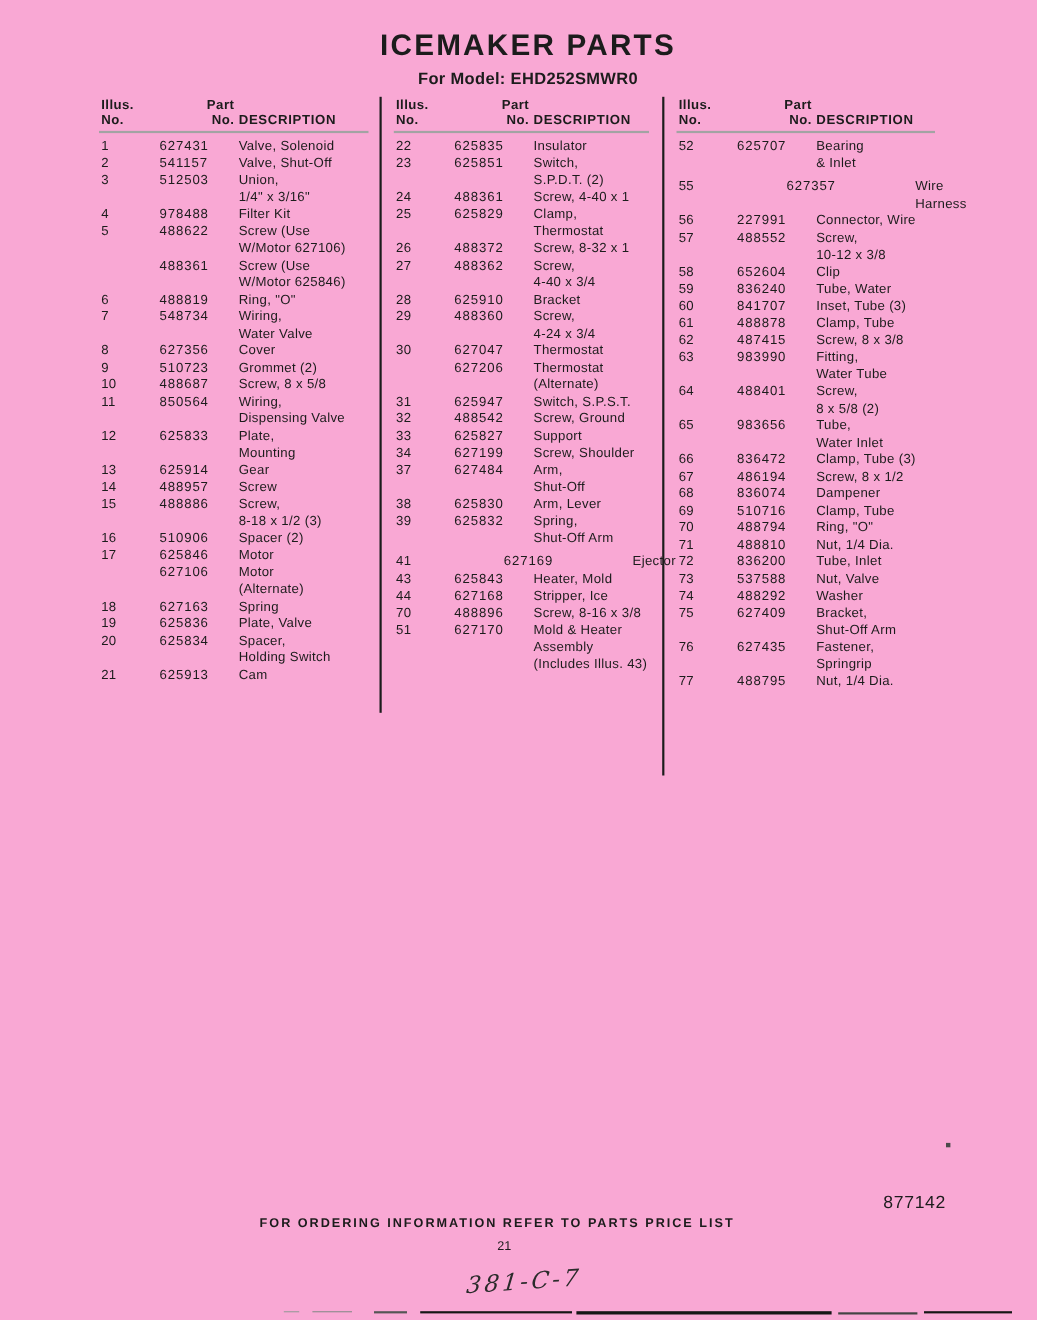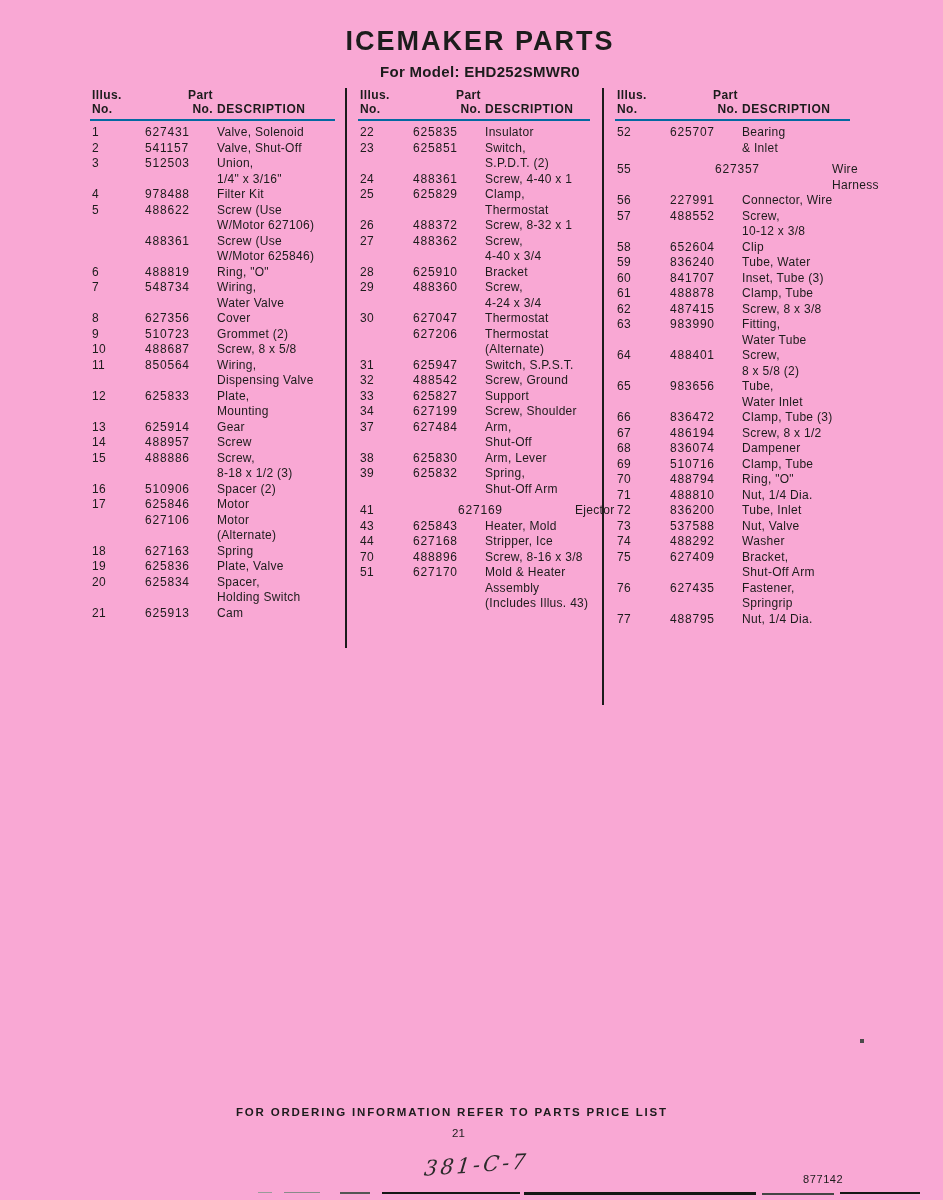--- a/index.html
+++ b/index.html
@@ -22,21 +22,21 @@
     position:absolute;top:63px;left:0;width:943px;
     padding-left:17px;box-sizing:border-box;
     text-align:center;
     font-size:15px;font-weight:bold;letter-spacing:0.3px;
   }
   .col{position:absolute;top:88px;}
   .col-1{left:90px;width:245px;}
   .col-2{left:358px;width:232px;}
   .col-3{left:615px;width:235px;}
   .col-header{
-    border-bottom:2px solid #0369a1;
+    border-bottom:2px solid #a3a3a3;
     padding-bottom:3px;
     font-size:12px;font-weight:bold;letter-spacing:0.4px;
   }
   .hline{display:grid;grid-template-columns:55px 68px 1fr;line-height:14px;}
   .hA{padding-left:2px;}
   .hB{padding-left:12px;text-align:right;}
   .hC{padding-left:4px;letter-spacing:0.6px;}
   .rows{margin-top:4px;}
   .row{
     display:grid;grid-template-columns:55px 68px 1fr;
@@ -47,21 +47,21 @@
   .cell.part{letter-spacing:0.8px;}
   .cell.desc{padding-left:4px;}
   .vline{position:absolute;width:2px;background:#1c1c1c;}
   .vline-1{left:345px;top:88px;height:560px;}
   .vline-2{left:602px;top:88px;height:617px;}
   .order-note{
     position:absolute;top:1106px;left:236px;
     font-size:11.5px;font-weight:bold;letter-spacing:1.8px;
   }
   .page-num{position:absolute;top:1127px;left:452px;font-size:11.5px;}
-  .doc-num{position:absolute;top:1173px;left:803px;font-size:11px;letter-spacing:0.6px;}
+  .doc-num{position:absolute;top:1085px;left:803px;font-size:16px;letter-spacing:0.6px;}
   .handwriting{
     position:absolute;top:1153px;left:424px;
     font-family:"DejaVu Serif", serif;
     font-style:italic;font-size:21px;letter-spacing:3px;color:#2b2b2b;
     transform:rotate(-4deg) skewX(-10deg);
   }
   .scanline{position:absolute;background:#161616;}
   .sl-a{left:258px;top:1192px;width:14px;height:1px;background:#9a9a9a;}
   .sl-b{left:284px;top:1192px;width:36px;height:1px;background:#8a8a8a;}
   .sl-c{left:340px;top:1192px;width:30px;height:2px;background:#555;}

